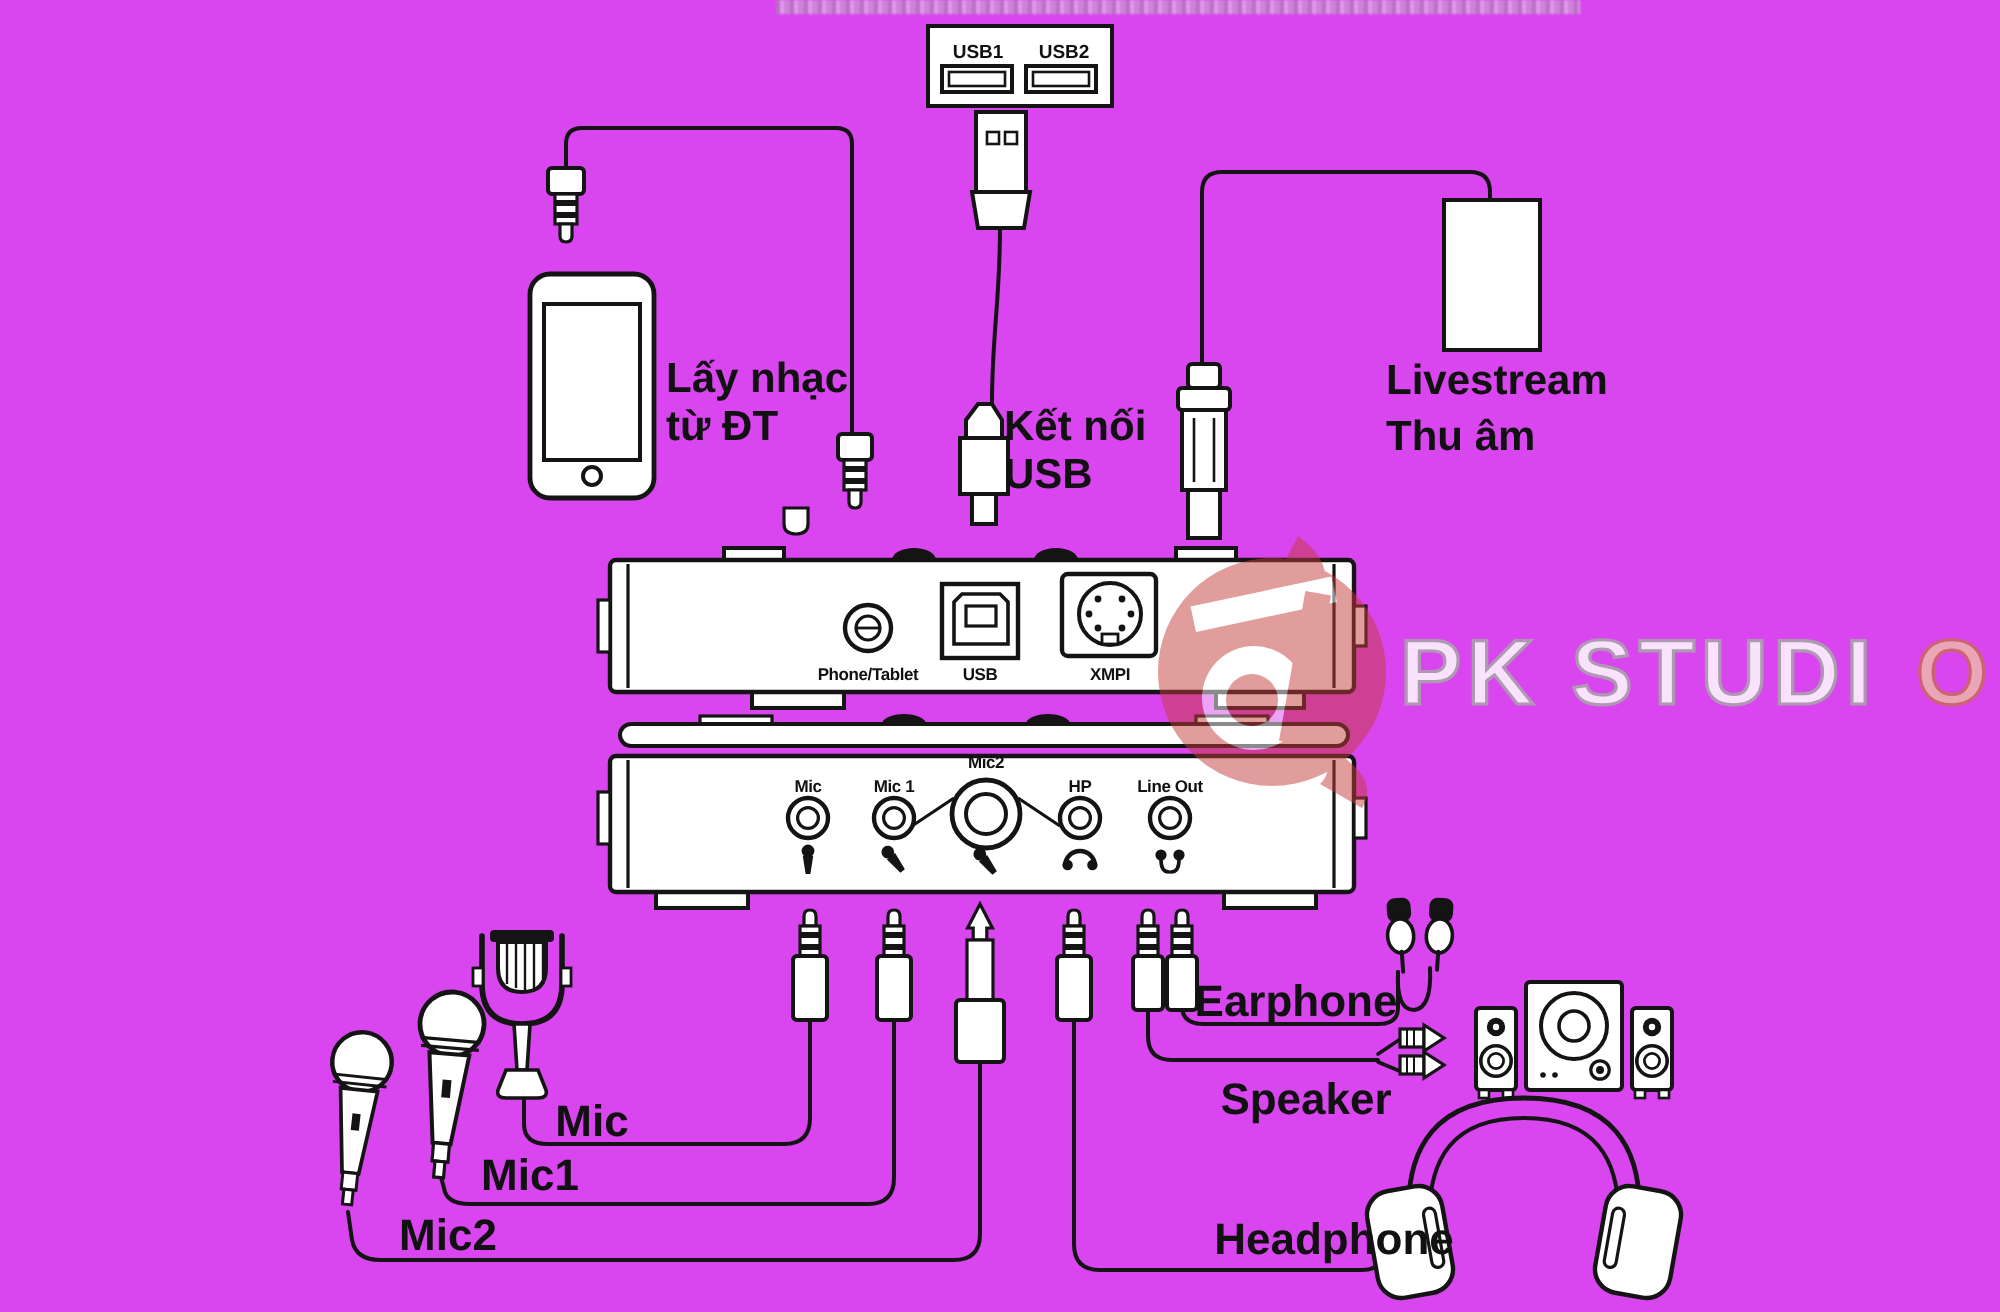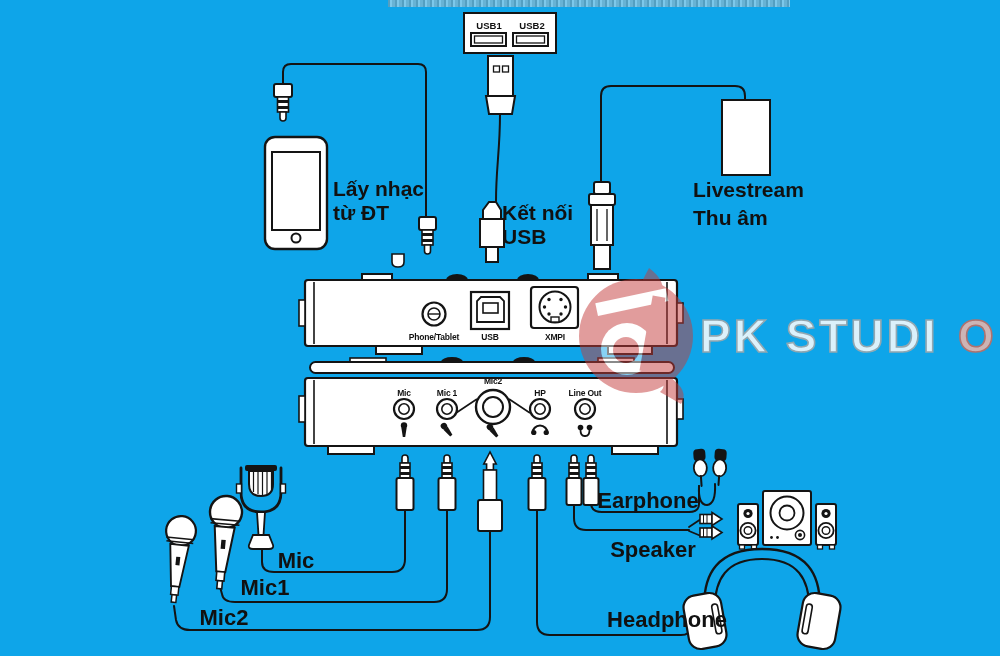--- a/index.html
+++ b/index.html
@@ -1,16 +1,16 @@
 <!DOCTYPE html>
 <html><head>
 <meta charset="utf-8">
 <style>
   html,body{margin:0;padding:0;background:#fff;}
-  .canvas{position:relative;width:1000px;height:656px;background:#0ea5e9;overflow:hidden;
+  .canvas{position:relative;width:1000px;height:656px;background:#d946ef;overflow:hidden;
           font-family:"Liberation Sans","DejaVu Sans",sans-serif;}
   .canvas svg{position:absolute;left:0;top:0;}
   .top-watermark{position:absolute;left:388px;top:0;width:402px;height:7px;opacity:.5;
     background:repeating-linear-gradient(90deg,#9a9a9a 0 2px,#ececec 2px 4px,#c2c2c2 4px 7px);
     filter:blur(.6px);}
   
   .t-big{font-weight:bold;font-size:21px;fill:#111;}
   .t-dev{font-weight:bold;font-size:22px;fill:#111;}
   .t-tiny{font-weight:bold;font-size:8.5px;fill:#111;letter-spacing:-0.2px;}
   .t-hub{font-weight:bold;font-size:9.5px;fill:#111;}

